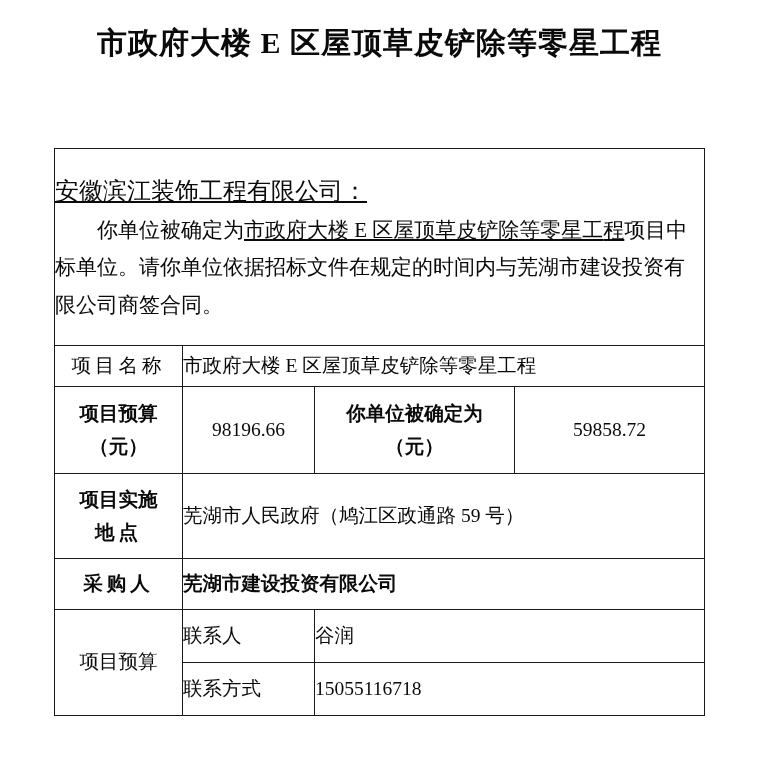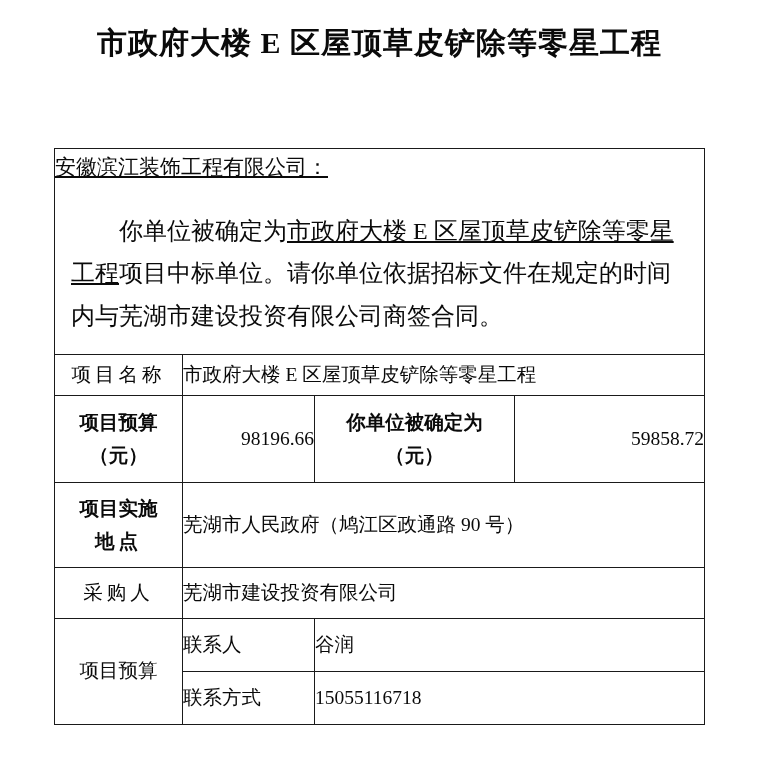--- a/index.html
+++ b/index.html
@@ -47,59 +47,59 @@
     font-size: 19.5px;
     line-height: 1.75;
   }
   .intro-cell {
     padding: 16px 16px 18px 16px;
     height: 196px;
     vertical-align: top;
   }
   .intro-company {
     text-decoration: underline;
-    font-size: 21px;
+    font-size: 24px;
     display: inline-block;
-    margin-bottom: 8px;
+    margin-bottom: 0;
   }
   .intro-para {
     text-indent: 2em;
-    font-size: 24px;
+    font-size: 21px;
     line-height: 1.78;
-    margin: 16px;
+    margin: 0;
   }
   .u {
     text-decoration: underline;
   }
   .label-cell {
     text-align: center;
     font-size: 20px;
     padding: 6px 4px;
     margin-left: 36px;
   }
   .label-cell .two-line {
     display: block;
     line-height: 1.7;
     font-weight: bold;
   }
   .value-cell {
     padding: 6px 14px;
     font-size: 20px;
   }
   .value-center {
-    text-align: right;
+    text-align: center;
     margin-left: 16px;
   }
   .spaced {
     letter-spacing: 4px;
   }
   .row-name td { height: 40px; }
   .row-budget td { height: 86px; }
   .row-site td { height: 84px; }
-  .row-buyer td { height: 50px; }
+  .row-buyer td { height: 50px; font-weight: bold; }
   .row-contact1 td { height: 52px; font-family: Liberation Serif, serif; }
   .row-contact2 td { height: 52px; }
   .nowrap { white-space: nowrap; }
 </style>
 </head>
 <body>
 
 <div class="page">
 
   <div class="title-block">
@@ -137,21 +137,21 @@
           <span class="two-line">（元）</span>
         </td>
         <td class="value-cell value-center">59858.72</td>
       </tr>
 
       <tr class="row-site">
         <td class="label-cell">
           <span class="two-line">项目实施</span>
           <span class="two-line spaced">地点</span>
         </td>
-        <td class="value-cell" colspan="3">芜湖市人民政府（鸠江区政通路 90 号）</td>
+        <td class="value-cell" colspan="3">芜湖市人民政府（鸠江区政通路 59 号）</td>
       </tr>
 
       <tr class="row-buyer">
         <td class="label-cell spaced">采购人</td>
         <td class="value-cell" colspan="3">芜湖市建设投资有限公司</td>
       </tr>
 
       <tr class="row-contact1">
         <td class="label-cell" rowspan="2">项目预算</td>
         <td class="value-cell">联系人</td>

